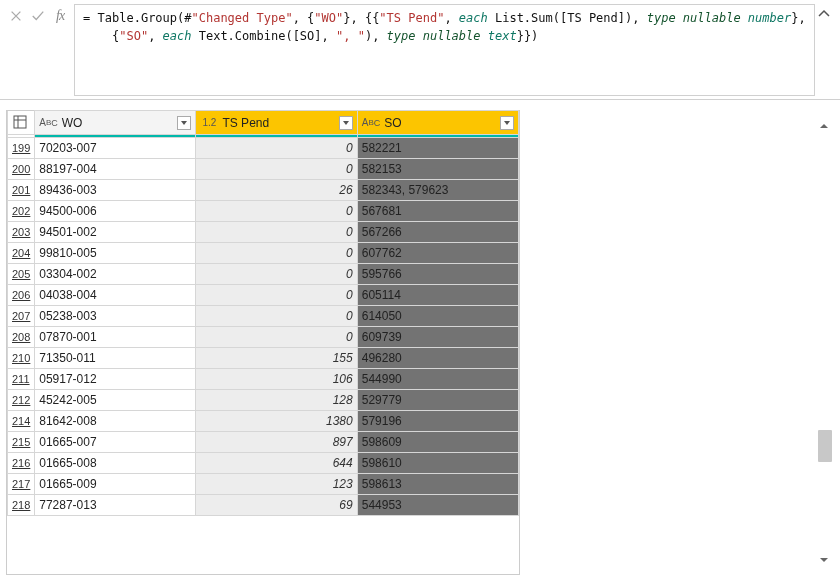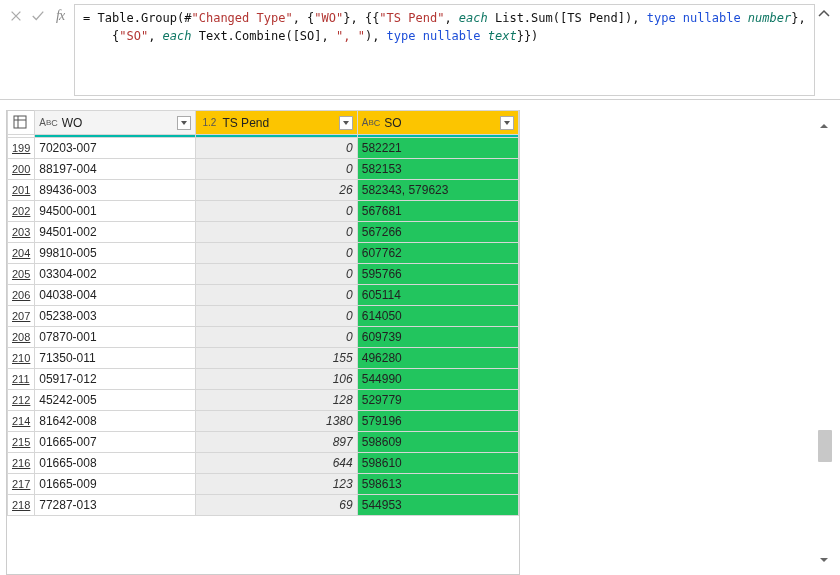--- a/index.html
+++ b/index.html
@@ -10,21 +10,21 @@
   .formula-bar { display: flex; align-items: flex-start; border-bottom: 1px solid #d0d0d0; padding: 4px 6px 0 6px; min-height: 100px; }
   .fb-controls { display: flex; align-items: center; gap: 2px; padding: 2px 4px 0 0; }
   .fb-btn { width: 20px; height: 20px; display: flex; align-items: center; justify-content: center; color: #aaa; cursor: pointer; }
   .fb-btn svg { width: 14px; height: 14px; }
   .fx-label { font-style: italic; font-family: Georgia, serif; color: #888; padding: 0 6px; user-select: none; font-size: 14px; letter-spacing: -1px; }
   .formula-box { flex: 1; border: 1px solid #d0d0d0; min-height: 92px; padding: 4px 8px; font-family: Consolas, monospace; font-size: 12px; line-height: 1.5; background: #fff; position: relative; }
   .formula-line { white-space: pre; }
   .tok-op { color: #111; }
   .tok-str { color: #b33633; }
   .tok-var { color: #0f7764; font-style: italic; }
-  .tok-kw  { color: #1d4ed8; }
+  .tok-kw  { color: #14532d; font-style: italic; }
   .expand-btn { width: 20px; display: flex; align-items: flex-start; justify-content: center; padding-top: 4px; color: #777; cursor: pointer; }
   .expand-btn svg { width: 12px; height: 12px; }
 
   
   .grid-wrap { flex: 1; position: relative; overflow: hidden; padding: 10px 6px 0 6px; display: flex; }
   .grid-scroll { width: 514px; overflow: hidden; border: 1px solid #ccc; border-top: none; }
   table { border-collapse: collapse; width: 100%; table-layout: fixed; }
   th, td { border: 1px solid #d6d6d6; height: 21px; padding: 0 4px; overflow: hidden; text-overflow: ellipsis; white-space: nowrap; }
   thead th { height: 24px; position: relative; font-weight: 400; text-align: left; background: #f4f4f4; }
   thead .row-idx-h { width: 27px; background: #fff; border-top: 1px solid #ccc; }
@@ -37,21 +37,21 @@
   .filter-btn { width: 14px; height: 14px; border: 1px solid #aaa; background: #fff; display: flex; align-items: center; justify-content: center; cursor: pointer; }
   .filter-btn svg { width:8px; height:8px; }
   th.sel, td.sel { background: #FCC500; }
   th.sel2 { background: #FCC500; }
   .accent-strip td { padding: 0; height: 3px; }
   .accent-strip .idx { background:#fff; }
   .accent-strip .strip-cell { background:#01B8AA; height:3px; }
   tbody td.row-idx { width: 27px; text-align: left; color: #333; background: #fff; font-size: 11px; padding-right: 3px; text-decoration: underline; }
   tbody td.c-wo { background: #fff; margin-top: 20px; }
   tbody td.c-ts { text-align: right; font-style: italic; color: #333; background: #ededed; }
-  tbody td.c-so { background: #22c55e; }
+  tbody td.c-so { background: #737373; }
 
   .right-gutter { flex: 1; position: relative; }
   .scroll-stub { position: absolute; right: 2px; width: 14px; }
   .scroll-up { top: 10px; }
   .scroll-dn { bottom: 6px; }
   .scroll-stub svg { width: 12px; height: 12px; fill: #666; }
   .thumb { position: absolute; right: 2px; top: 320px; width: 14px; height: 32px; background: #c8c8c8; border-radius: 1px; }
 </style>
 </head>
 <body>
@@ -158,21 +158,21 @@
               <td class="c-so">582153</td>
             </tr>
             <tr>
               <td class="row-idx">201</td>
               <td class="c-wo">89436-003</td>
               <td class="c-ts">26</td>
               <td class="c-so">582343, 579623</td>
             </tr>
             <tr>
               <td class="row-idx">202</td>
-              <td class="c-wo">94500-001</td>
+              <td class="c-wo">94500-006</td>
               <td class="c-ts">0</td>
               <td class="c-so">567681</td>
             </tr>
             <tr>
               <td class="row-idx">203</td>
               <td class="c-wo">94501-002</td>
               <td class="c-ts">0</td>
               <td class="c-so">567266</td>
             </tr>
             <tr>

